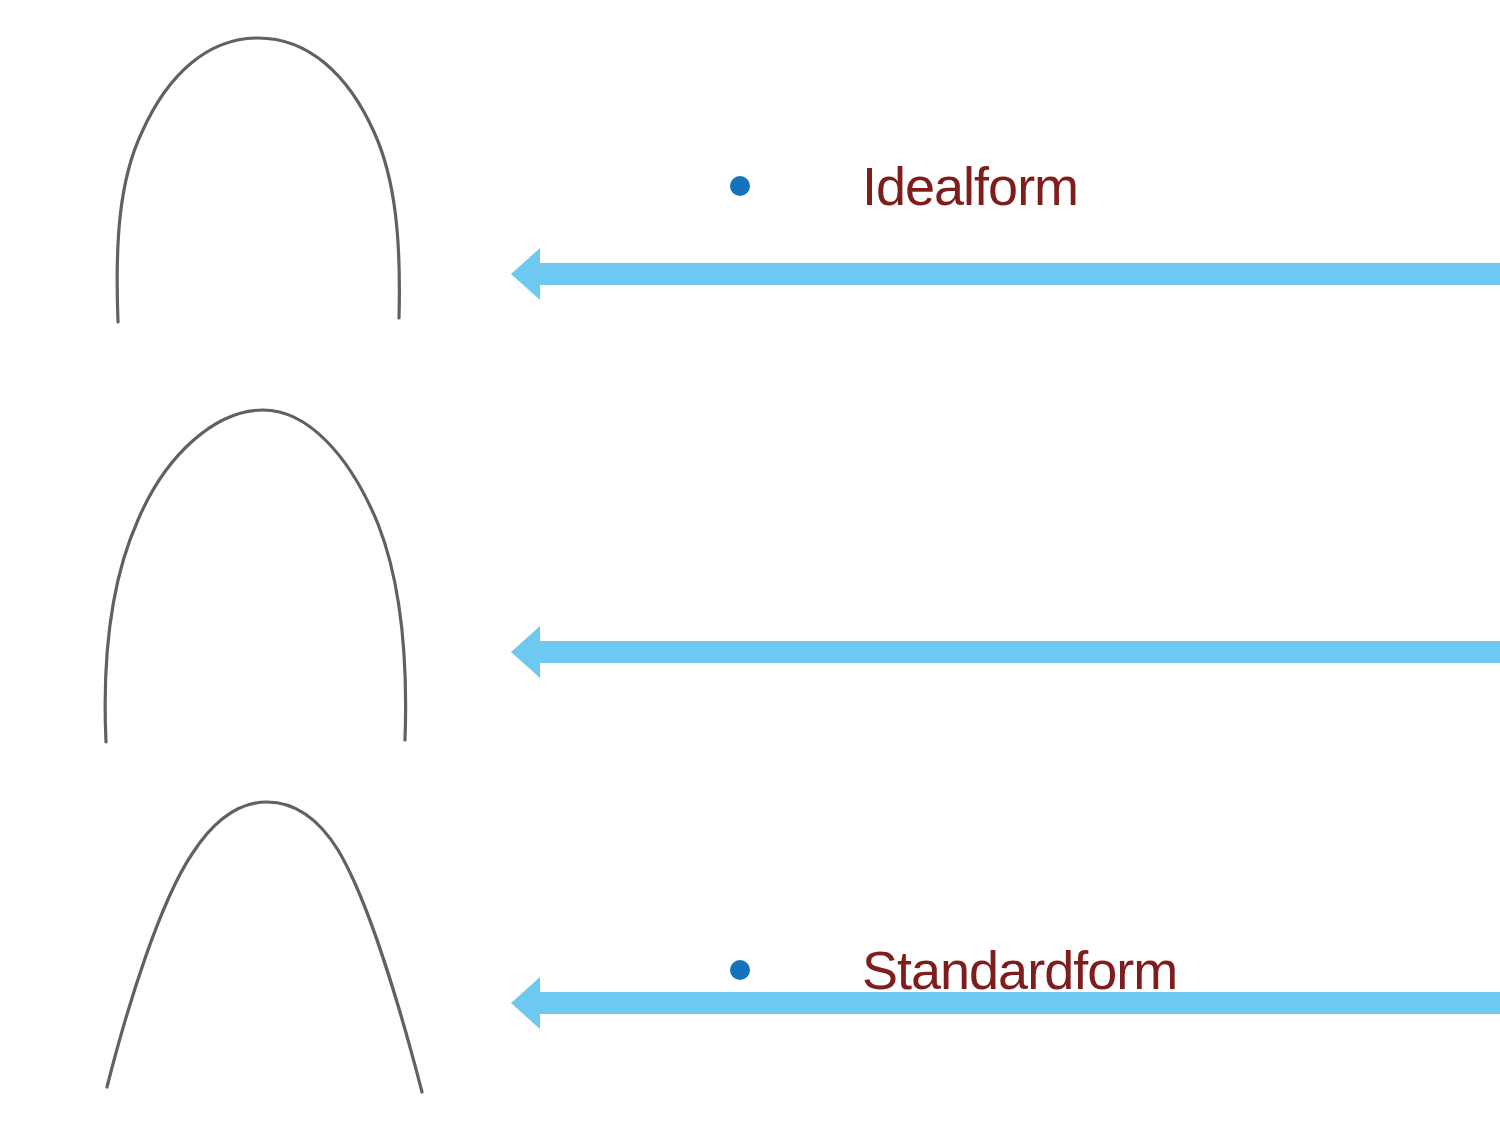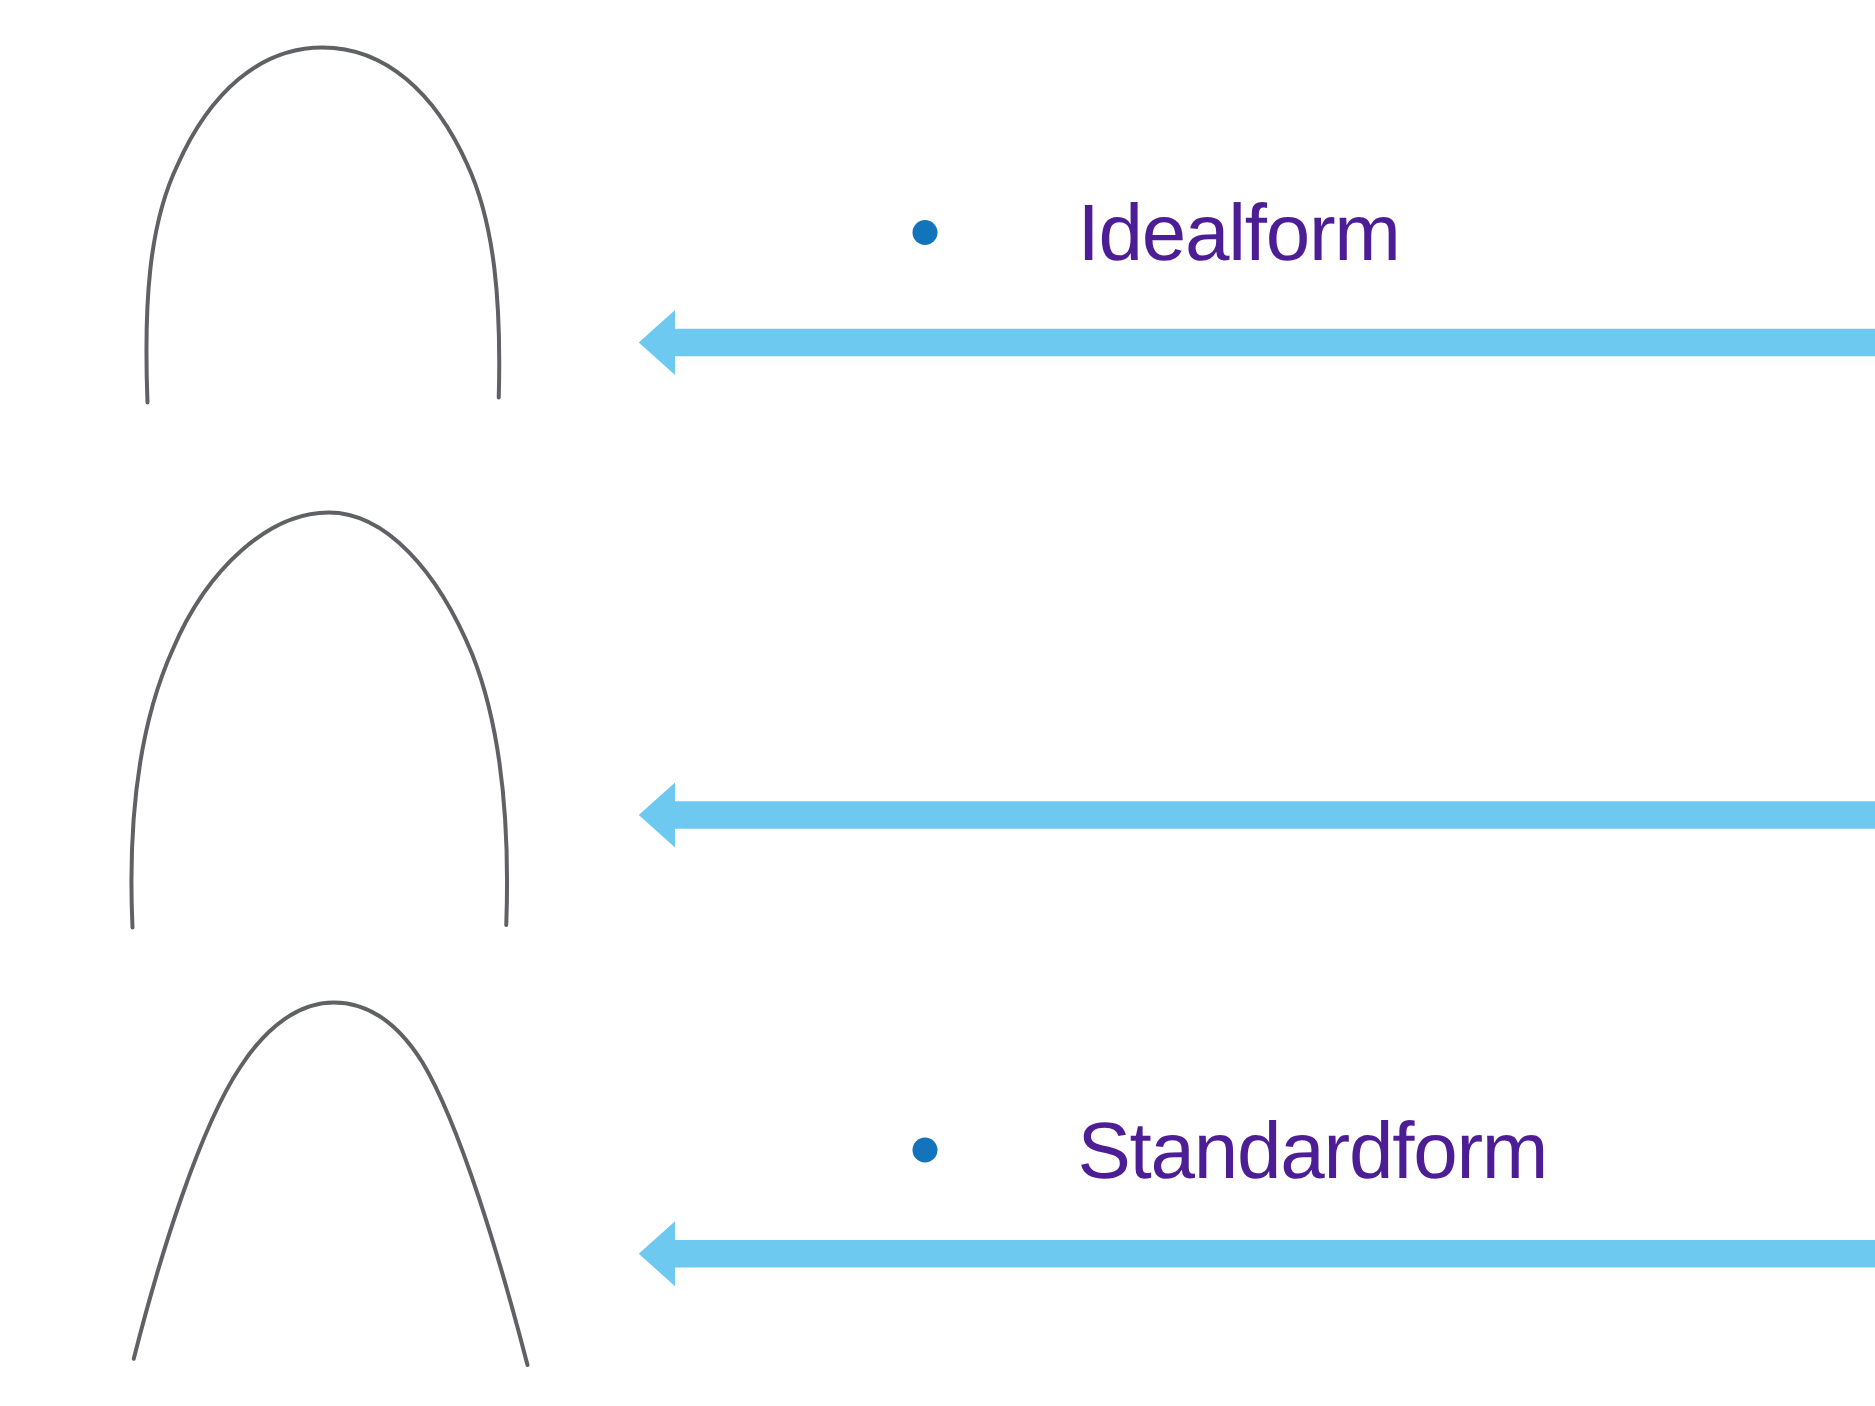--- a/index.html
+++ b/index.html
@@ -27,34 +27,34 @@
     position: absolute;
     left: 730px;
     display: flex;
     align-items: center;
     gap: 112px;
     transform: translateY(-50%);
     white-space: nowrap;
   }
   .row-1 { top: 186px; }
   .row-2 { top: 558px; }
-  .row-3 { top: 920px; }
+  .row-3 { top: 970px; }
 
   .bullet {
     width: 20px;
     height: 20px;
     border-radius: 50%;
     background: #1373BB;
     flex: 0 0 auto;
   }
   .label-text {
-    font-size: 64px;
+    font-size: 54px;
     line-height: 1;
     letter-spacing: -1px;
-    color: #4c1d95;
+    color: #7f1d1d;
   }
 
   .arrow-svg {
     position: absolute;
     left: 508px;
     width: 992px;
     height: 58px;
     display: block;
   }
   .arrow-1 { top: 245px; }

